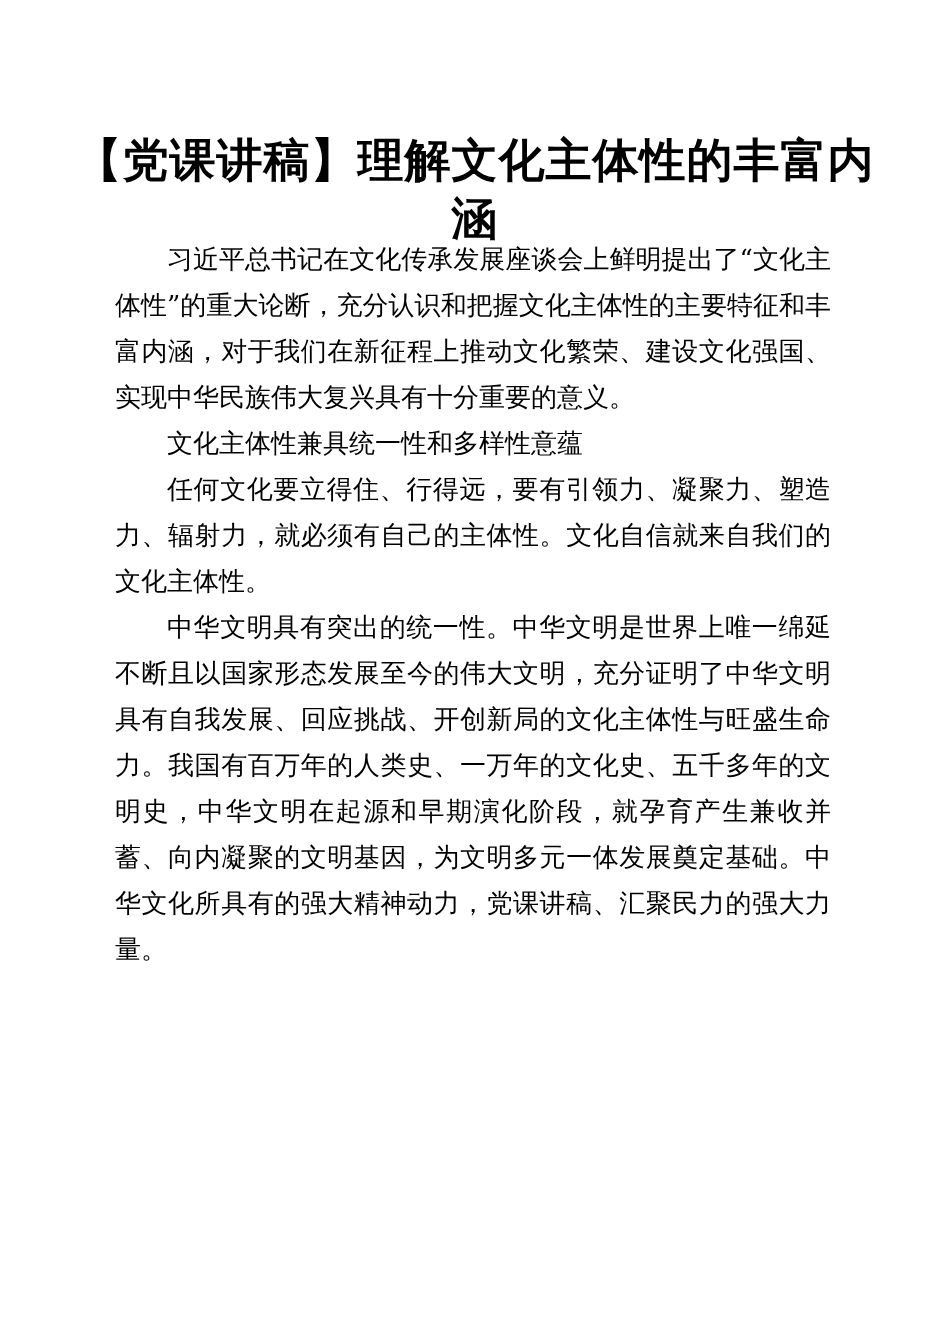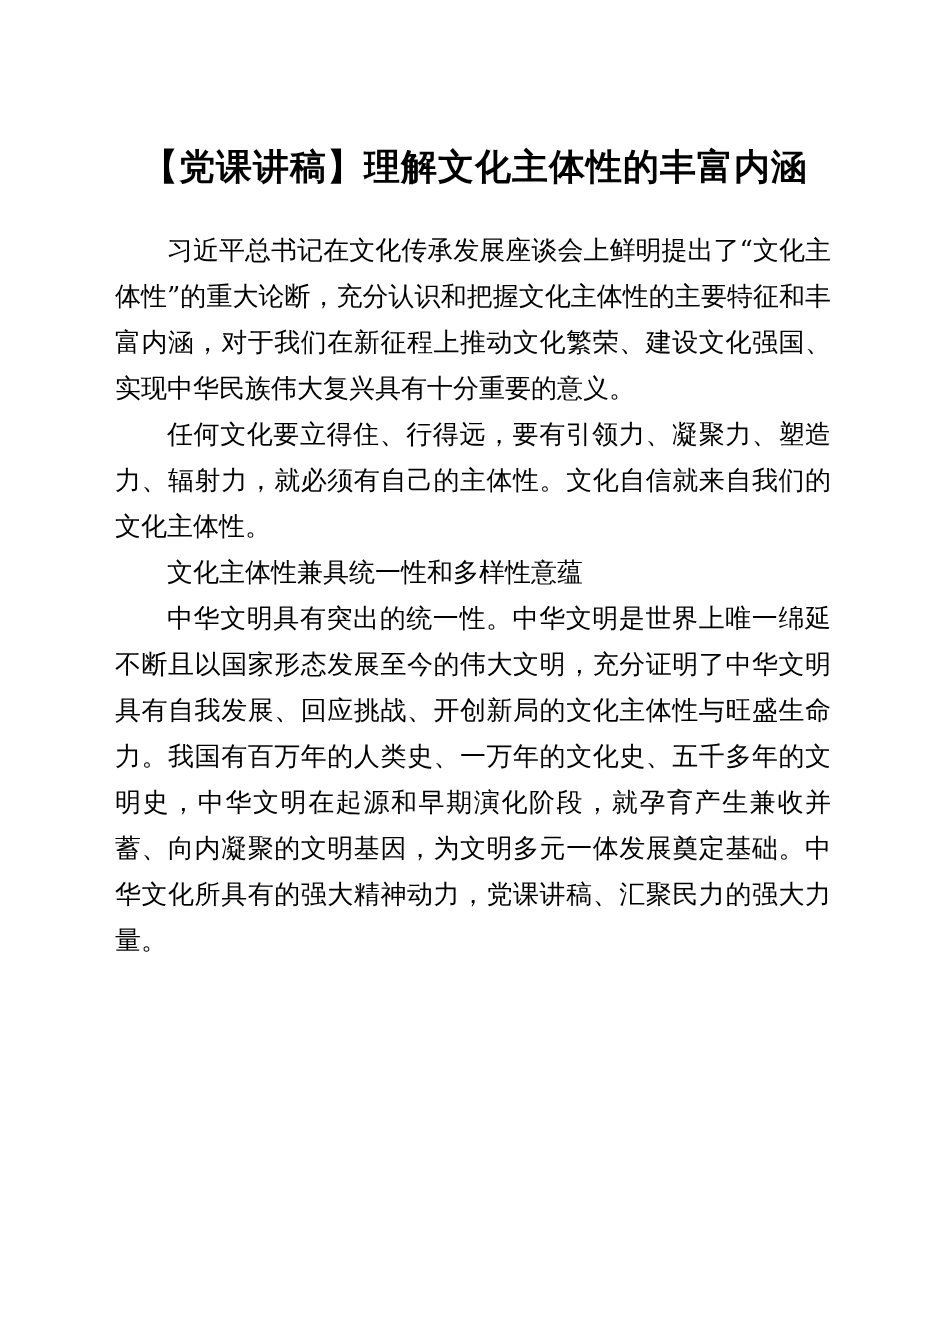--- a/index.html
+++ b/index.html
@@ -14,31 +14,31 @@
     background: #ffffff;
     color: #000000;
     font-family: "DejaVu Serif", "Liberation Serif", serif;
     overflow: hidden;
   }
   .doc-title {
     position: absolute;
     top: 132px;
     left: 60px;
     right: 60px;
-    margin: 12px;
+    margin: 0;
     text-align: center;
-    font-size: 36px;
+    font-size: 46px;
     font-weight: bold;
     line-height: 1.25;
     letter-spacing: 1px;
     color: #000000;
   }
   .doc-body {
     position: absolute;
-    top: 227px;
+    top: 236px;
     left: 115px;
     width: 716px;
   }
   .doc-body p {
     margin: 0;
     font-size: 26px;
     line-height: 46px;
     text-align: justify;
     text-indent: 2em;
     color: #000000;
@@ -46,17 +46,17 @@
   }
 </style>
 </head>
 <body>
 
 <div class="page">
   <h1 class="doc-title">【党课讲稿】理解文化主体性的丰富内涵</h1>
 
   <div class="doc-body">
     <p>习近平总书记在文化传承发展座谈会上鲜明提出了“文化主体性”的重大论断，充分认识和把握文化主体性的主要特征和丰富内涵，对于我们在新征程上推动文化繁荣、建设文化强国、实现中华民族伟大复兴具有十分重要的意义。</p>
+    <p>文化主体性兼具统一性和多样性意蕴</p>
     <p>任何文化要立得住、行得远，要有引领力、凝聚力、塑造力、辐射力，就必须有自己的主体性。文化自信就来自我们的文化主体性。</p>
-    <p>文化主体性兼具统一性和多样性意蕴</p>
     <p>中华文明具有突出的统一性。中华文明是世界上唯一绵延不断且以国家形态发展至今的伟大文明，充分证明了中华文明具有自我发展、回应挑战、开创新局的文化主体性与旺盛生命力。我国有百万年的人类史、一万年的文化史、五千多年的文明史，中华文明在起源和早期演化阶段，就孕育产生兼收并蓄、向内凝聚的文明基因，为文明多元一体发展奠定基础。中华文化所具有的强大精神动力，党课讲稿、汇聚民力的强大力量。</p>
   </div>
 </div>
 
 </body></html>

